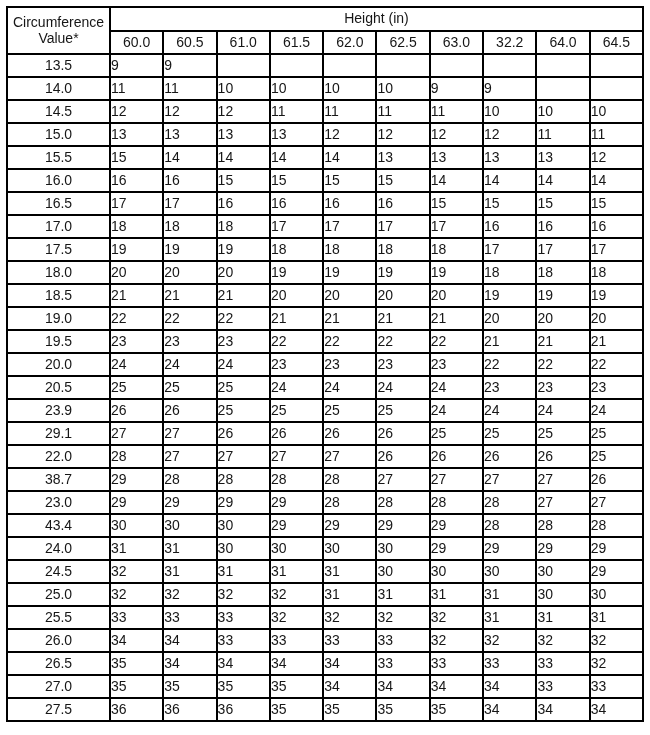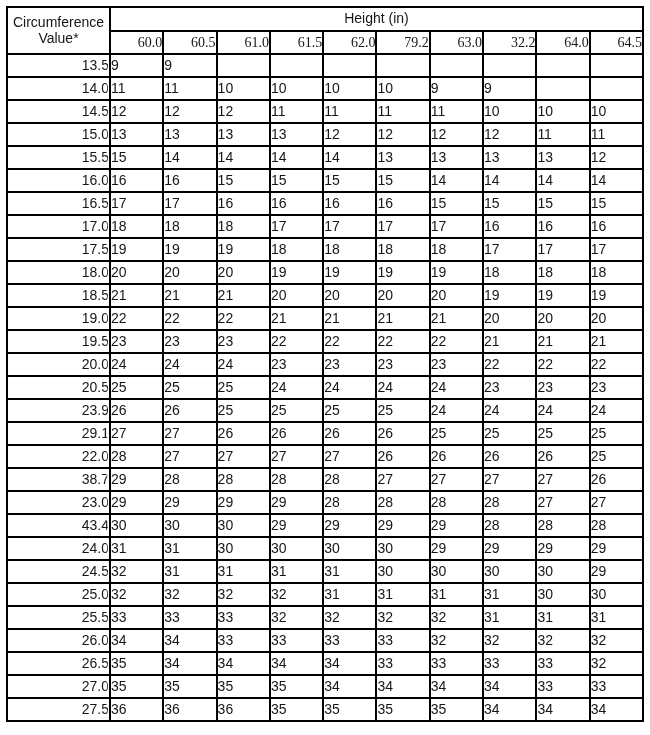--- a/index.html
+++ b/index.html
@@ -43,27 +43,26 @@
     padding: 2px 2px;
     line-height: 1.35;
   }
   th.group {
     text-align: center;
     height: 24px;
     vertical-align: middle;
     border-radius: 11px;
   }
   th.colhead {
-    text-align: right;
+    text-align: center;
     height: 23px;
     vertical-align: middle;
-    font-family: Liberation Serif, serif;
   }
   td.rowlabel {
-    text-align: right;
+    text-align: center;
     padding: 0 0 0 6px;
     height: 23px;
     vertical-align: middle;
     border-radius: 11px;
   }
   td.value {
     text-align: left;
     padding: 0 0 0 5px;
     height: 23px;
     vertical-align: middle;
@@ -81,21 +80,21 @@
           <span>Value*</span>
         </th>
         <th class="group" colspan="10">Height (in)</th>
       </tr>
       <tr id="col-header-row">
           <th class="colhead">60.0</th>
           <th class="colhead">60.5</th>
           <th class="colhead">61.0</th>
           <th class="colhead">61.5</th>
           <th class="colhead">62.0</th>
-          <th class="colhead">79.2</th>
+          <th class="colhead">62.5</th>
           <th class="colhead">63.0</th>
           <th class="colhead">32.2</th>
           <th class="colhead">64.0</th>
           <th class="colhead">64.5</th>
         </tr>
     </thead>
     <tbody id="table-body">
         <tr>
           <td class="rowlabel">13.5</td>
           <td class="value">9</td>

